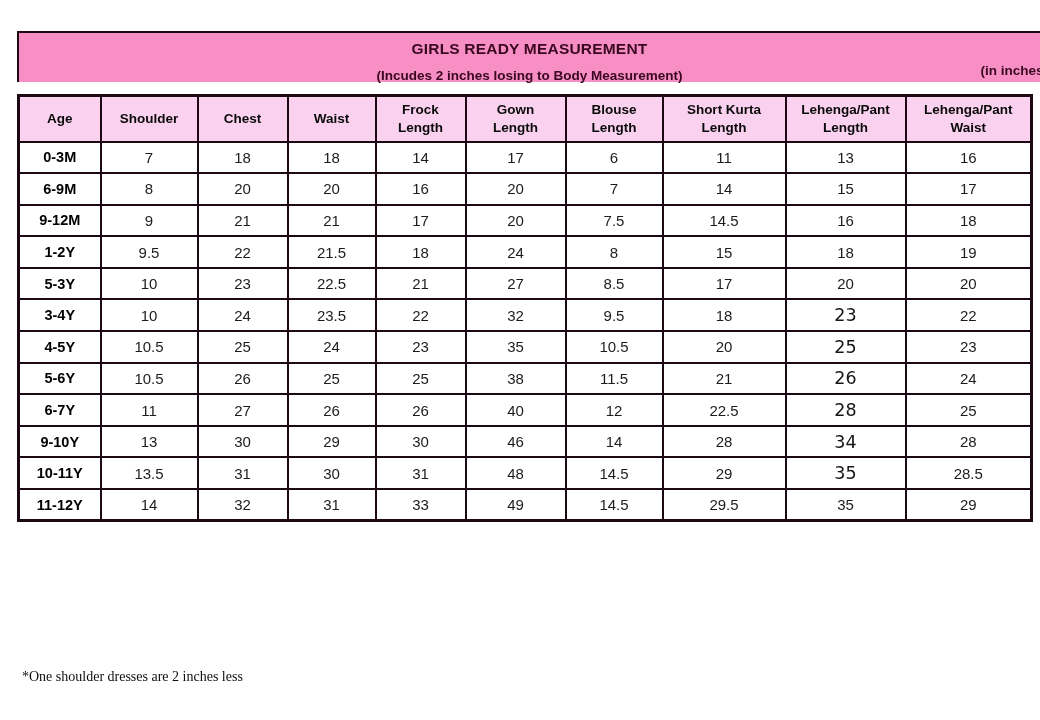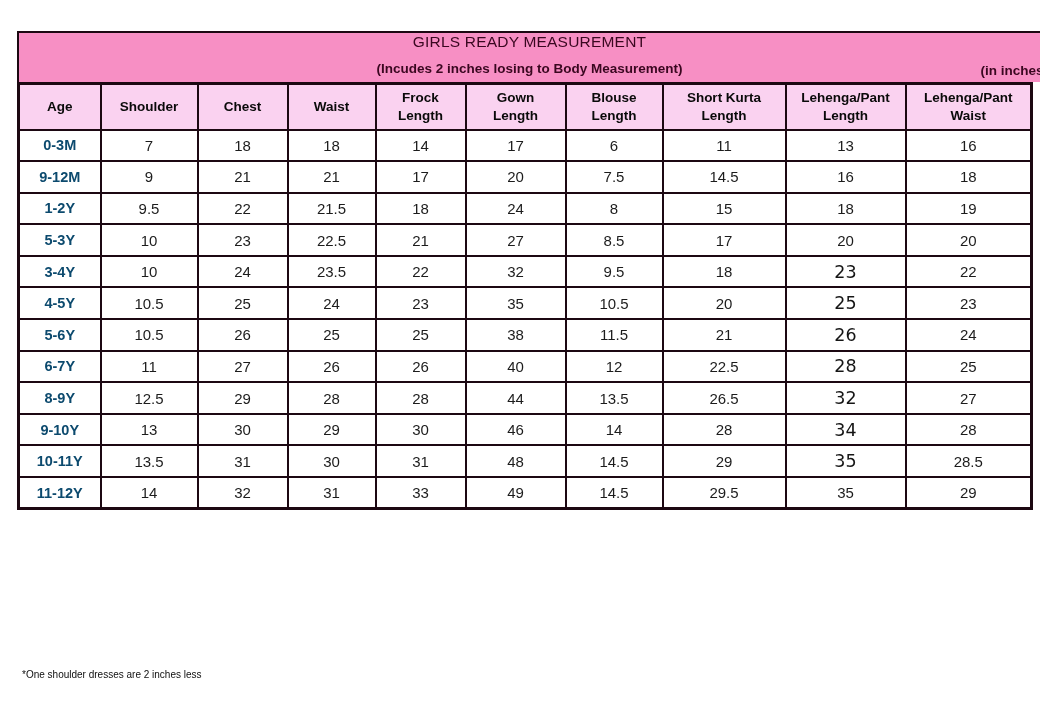--- a/index.html
+++ b/index.html
@@ -25,23 +25,24 @@
     width: 1023px;           
     height: 51px;
     box-sizing: border-box;
     background: var(--band-pink);
     border: 2px solid var(--border-col);
     border-right: none;
     border-bottom: none;
   }
   .band-title {
     text-align: center;
-    font-weight: normal;
+    font-weight: bold;
     font-size: 15.5px;
     color: var(--title-text);
+    margin-top: 7px;
     letter-spacing: 0.2px;
   }
   .band-subtitle {
     text-align: center;
     font-weight: bold;
     font-size: 13.5px;
     color: var(--title-text);
     margin-top: 10px;
   }
   .band-unit {
@@ -49,21 +50,21 @@
     right: -8px;             
     bottom: 4px;
     font-weight: bold;
     font-size: 13.5px;
     color: var(--title-text);
     white-space: nowrap;
   }
   table.measure {
     position: absolute;
     left: 17px;
-    top: 82px;
+    top: 94px;
     width: 1013px;
     border-collapse: collapse;
     table-layout: fixed;
     border: 3px solid var(--border-col);
   }
   table.measure th, table.measure td {
     border: 2px solid var(--border-col);
     text-align: center;
     vertical-align: middle;
     padding: 0;
@@ -80,35 +81,36 @@
   }
   table.measure tbody tr { height: 31.6px; }
   table.measure td {
     background: #ffffff;
     font-size: 15px;
     color: #1c1c1c;
   }
   table.measure td.age {
     font-weight: bold;
     font-size: 14.5px;
-    color: #0c4a6e;
+    color: #000000;
     margin-left: 48px;
   }
   table.measure td.alt {
     font-size: 17.5px;
     font-family: "DejaVu Sans", sans-serif;
     font-weight: 400;
     color: #151515;
   }
   .footnote {
     position: absolute;
     left: 22px;
     top: 669px;
-    font-size: 10px;
+    font-size: 14px;
     color: #0e0e0e;
+    font-family: Liberation Serif, serif;
   }
 </style>
 </head>
 <body>
 
 <div class="title-band">
   <div class="band-title">GIRLS READY MEASUREMENT</div>
   <div class="band-subtitle">(Incudes 2 inches losing to Body Measurement)</div>
   <div class="band-unit">(in inches)</div>
 </div>
@@ -153,20 +155,32 @@
         <td>18</td>
         <td>18</td>
         <td>14</td>
         <td>17</td>
         <td>6</td>
         <td>11</td>
         <td>13</td>
         <td>16</td>
       </tr>
       <tr>
+        <td class="age">6-9M</td>
+        <td>8</td>
+        <td>20</td>
+        <td>20</td>
+        <td>16</td>
+        <td>20</td>
+        <td>7</td>
+        <td>14</td>
+        <td>15</td>
+        <td>17</td>
+      </tr>
+      <tr>
         <td class="age">9-12M</td>
         <td>9</td>
         <td>21</td>
         <td>21</td>
         <td>17</td>
         <td>20</td>
         <td>7.5</td>
         <td>14.5</td>
         <td>16</td>
         <td>18</td>
@@ -237,32 +251,20 @@
         <td>27</td>
         <td>26</td>
         <td>26</td>
         <td>40</td>
         <td>12</td>
         <td>22.5</td>
         <td class="alt">28</td>
         <td>25</td>
       </tr>
       <tr>
-        <td class="age">8-9Y</td>
-        <td>12.5</td>
-        <td>29</td>
-        <td>28</td>
-        <td>28</td>
-        <td>44</td>
-        <td>13.5</td>
-        <td>26.5</td>
-        <td class="alt">32</td>
-        <td>27</td>
-      </tr>
-      <tr>
         <td class="age">9-10Y</td>
         <td>13</td>
         <td>30</td>
         <td>29</td>
         <td>30</td>
         <td>46</td>
         <td>14</td>
         <td>28</td>
         <td class="alt">34</td>
         <td>28</td>

